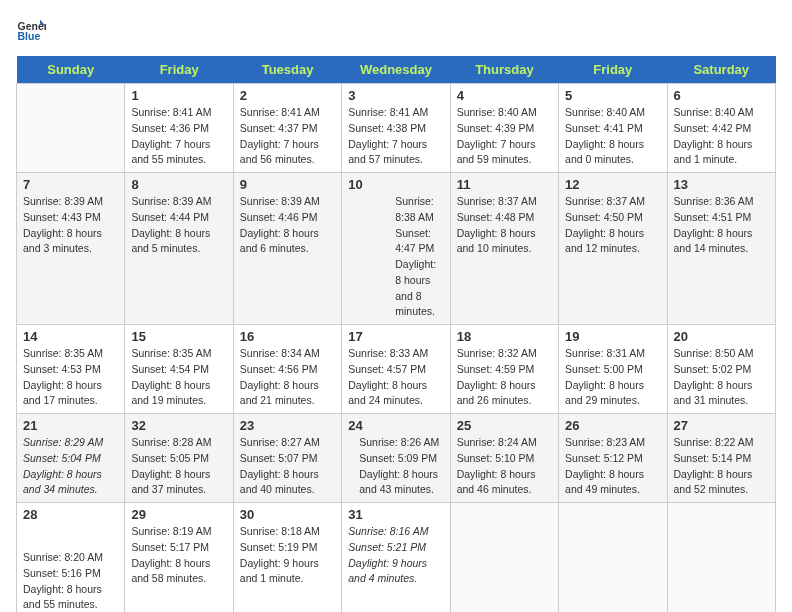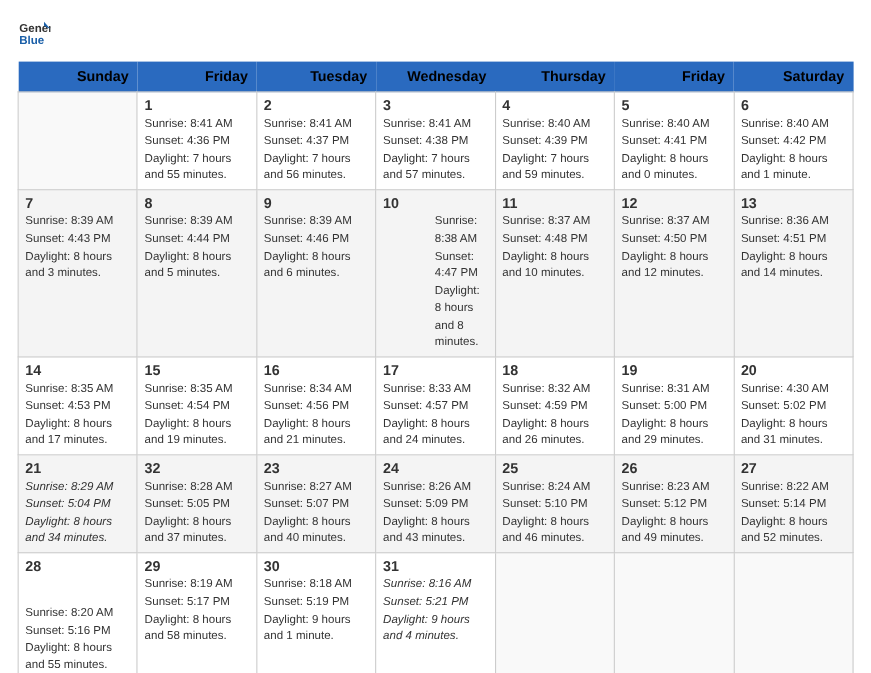--- a/index.html
+++ b/index.html
@@ -36,22 +36,22 @@
     .location {
       font-size: 16px;
       color: #555;
     }
     table {
       width: 100%;
       border-collapse: collapse;
     }
     th {
       background-color: #2a6abf;
-      color: #000000;
-      text-align: right;
+      color: #bef264;
+      text-align: center;
       padding: 6px 8px;
       font-size: 13px;
       font-weight: bold;
     }
     td {
       border: 1px solid #ccc;
       vertical-align: top;
       padding: 4px 6px;
       font-size: 11px;
       color: #333;
@@ -243,21 +243,21 @@
         </td>
         <td>
           <span class="day-number">19</span>
           <div class="day-info" style="white-space: pre-line;">Sunrise: 8:31 AM
 Sunset: 5:00 PM
 Daylight: 8 hours
 and 29 minutes.</div>
         </td>
         <td>
           <span class="day-number">20</span>
-          <div class="day-info" style="white-space: pre-line;">Sunrise: 4:30 AM
+          <div class="day-info" style="white-space: pre-line;">Sunrise: 8:50 AM
 Sunset: 5:02 PM
 Daylight: 8 hours
 and 31 minutes.</div>
         </td>
       </tr>
       <tr>
         <td>
           <span class="day-number">21</span>
           <div class="day-info" style="white-space: pre-line; font-style: italic;">Sunrise: 8:29 AM
 Sunset: 5:04 PM
@@ -273,21 +273,21 @@
         </td>
         <td>
           <span class="day-number">23</span>
           <div class="day-info" style="white-space: pre-line;">Sunrise: 8:27 AM
 Sunset: 5:07 PM
 Daylight: 8 hours
 and 40 minutes.</div>
         </td>
         <td>
           <span class="day-number">24</span>
-          <div class="day-info" style="white-space: pre-line;">Sunrise: 8:26 AM
+          <div class="day-info" style="white-space: pre-line; margin-left: 11px;">Sunrise: 8:26 AM
 Sunset: 5:09 PM
 Daylight: 8 hours
 and 43 minutes.</div>
         </td>
         <td>
           <span class="day-number">25</span>
           <div class="day-info" style="white-space: pre-line;">Sunrise: 8:24 AM
 Sunset: 5:10 PM
 Daylight: 8 hours
 and 46 minutes.</div>

